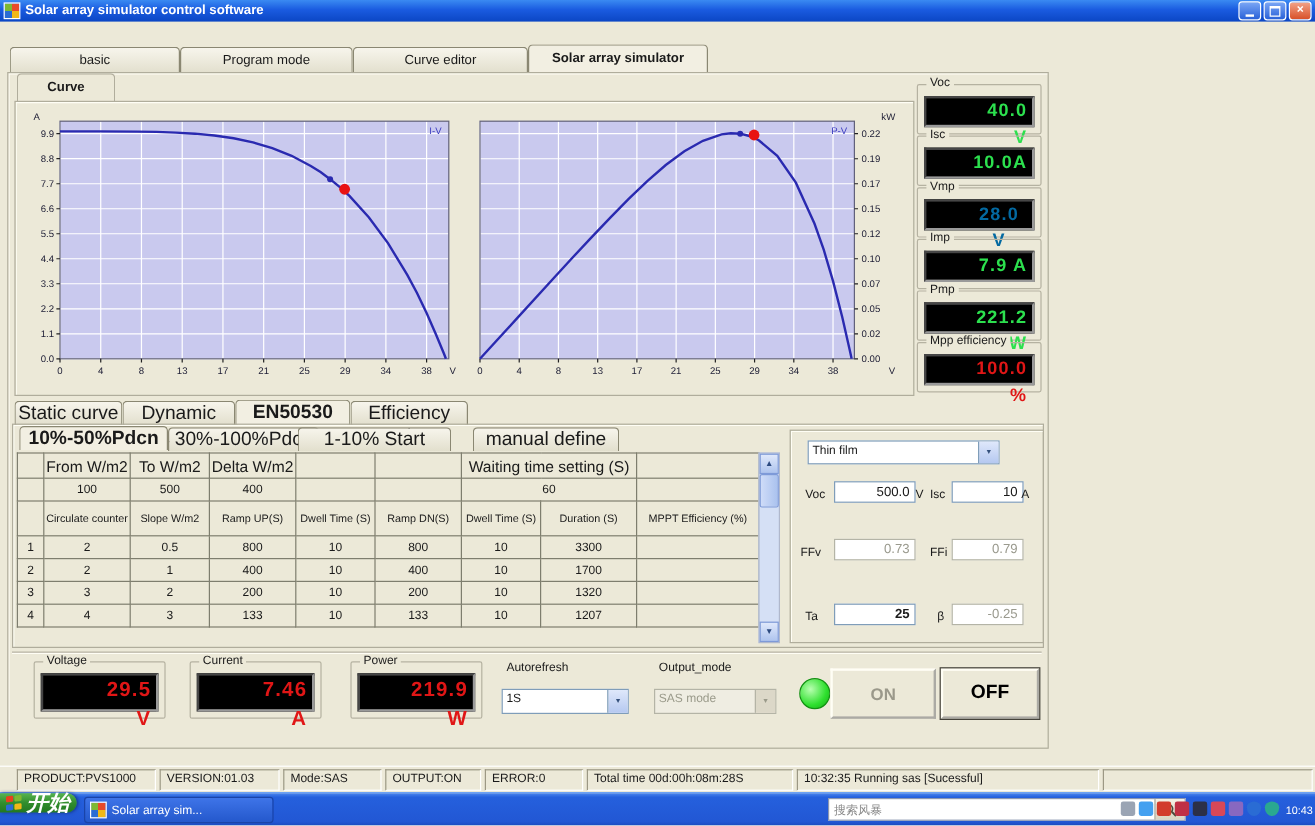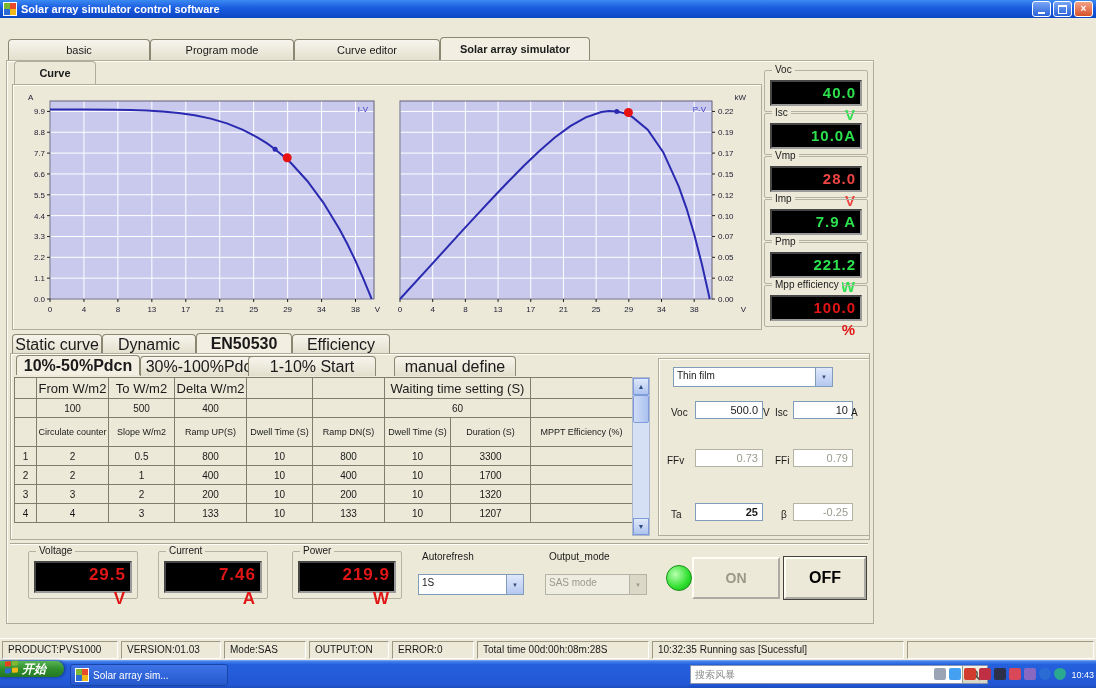--- a/index.html
+++ b/index.html
@@ -62,30 +62,30 @@
   .dd.disabled{background:#efede2;color:#9a9a8a;border-color:#b4b4a6;}
   .dd.disabled .arr{background:#dcd8c8;color:#9a9a8a;border-color:#b4b4a6;}
   
   .btn3d{position:absolute;background:#ece9d8;border:2px outset #fffef5;text-align:center;
          font-weight:bold;display:flex;align-items:center;justify-content:center;}
   .btn3d.def{border:2px outset #fffef5;outline:1px solid #44423a;}
   .led{position:absolute;width:24px;height:24px;border-radius:50%;
        background:radial-gradient(circle at 35% 35%,#b8ffb0,#2ee02e 60%,#17a817);border:1px solid #129012;}
   
   .statusbar{position:absolute;left:0;top:638px;width:1096px;height:22px;background:#ece9d8;
-             border-top:1px solid #fff;display:flex;align-items:center;padding-left:2px;box-sizing:border-box;}
+             border-top:1px solid #fff;display:flex;align-items:center;padding-left:14px;box-sizing:border-box;}
   .sseg{border:1px solid;border-color:#9c9884 #ffffff #ffffff #9c9884;height:16px;line-height:16px;
         margin-right:3px;font-size:10px;padding:0 5px;white-space:nowrap;overflow:hidden;flex-shrink:0;}
   
   .taskbar{position:absolute;left:0;top:660px;width:1096px;height:28px;
            background:linear-gradient(180deg,#4a86ee 0%,#2560dd 12%,#2257d4 85%,#1a47b8 100%);border-top:1px solid #6ba1f5;}
   .startbtn{position:absolute;left:0;top:0;height:16px;width:64px;border-radius:0 10px 10px 0;
             background:linear-gradient(180deg,#58b451 0%,#318e2d 50%,#237821 100%);
-            display:flex;align-items:flex-start;gap:4px;padding-left:5px;box-sizing:border-box;
-            color:#fff;font-weight:bold;font-style:italic;font-size:12px;box-shadow:1px 0 3px #12307c;}
+            display:flex;align-items:center;gap:4px;padding-left:5px;box-sizing:border-box;
+            color:#fff;font-weight:bold;font-style:italic;font-size:18px;box-shadow:1px 0 3px #12307c;}
   .winflag{width:13px;height:13px;display:grid;grid-template-columns:6px 6px;grid-gap:1px;transform:skewY(-6deg);}
   .winflag span{width:6px;height:5px;border-radius:1px;}
   .taskbtn{position:absolute;left:70px;top:3px;width:158px;height:22px;border-radius:3px;
            background:linear-gradient(180deg,#3e74e8,#2458cc);border:1px solid #1a44a8;
            display:flex;align-items:center;gap:4px;padding:0 4px;box-sizing:border-box;color:#fff;font-size:10px;}
   .tico{width:12px;height:12px;flex-shrink:0;background:conic-gradient(#e84a2a 0 25%,#f0b818 0 50%,#2a6cd4 0 75%,#7eb832 0);border:1px solid #fff;}
   .searchbox{position:absolute;left:690px;top:4px;width:298px;height:19px;background:#fff;border:1px solid #8a96b0;
              display:flex;align-items:center;box-sizing:border-box;}
   .searchbox .stxt{flex:1;font-size:10px;color:#8a8a8a;padding-left:4px;}
   .searchbox .sbtn2{width:24px;height:17px;background:linear-gradient(180deg,#f4f2e6,#d8d4c2);
@@ -271,21 +271,21 @@
   <div class="gbox" style="left:764px;top:70px;width:102px;height:40px;">
     <span class="glabel">Voc</span>
     <div class="lcd" style="color: rgb(44, 224, 78);">40.0 V</div>
   </div>
   <div class="gbox" style="left:764px;top:113px;width:102px;height:40px;">
     <span class="glabel">Isc</span>
     <div class="lcd" style="color: rgb(44, 224, 78);">10.0A</div>
   </div>
   <div class="gbox" style="left:764px;top:156px;width:102px;height:40px;">
     <span class="glabel">Vmp</span>
-    <div class="lcd" style="color: #ef4444;">28.0 V</div>
+    <div class="lcd" style="color: #0369a1; text-align: center;">28.0 V</div>
   </div>
   <div class="gbox" style="left:764px;top:199px;width:102px;height:40px;">
     <span class="glabel">Imp</span>
     <div class="lcd" style="color: rgb(44, 224, 78);">7.9 A</div>
   </div>
   <div class="gbox" style="left:764px;top:242px;width:102px;height:40px;">
     <span class="glabel">Pmp</span>
     <div class="lcd" style="color: rgb(44, 224, 78);">221.2 W</div>
   </div>
   <div class="gbox" style="left:764px;top:285px;width:102px;height:40px;">

